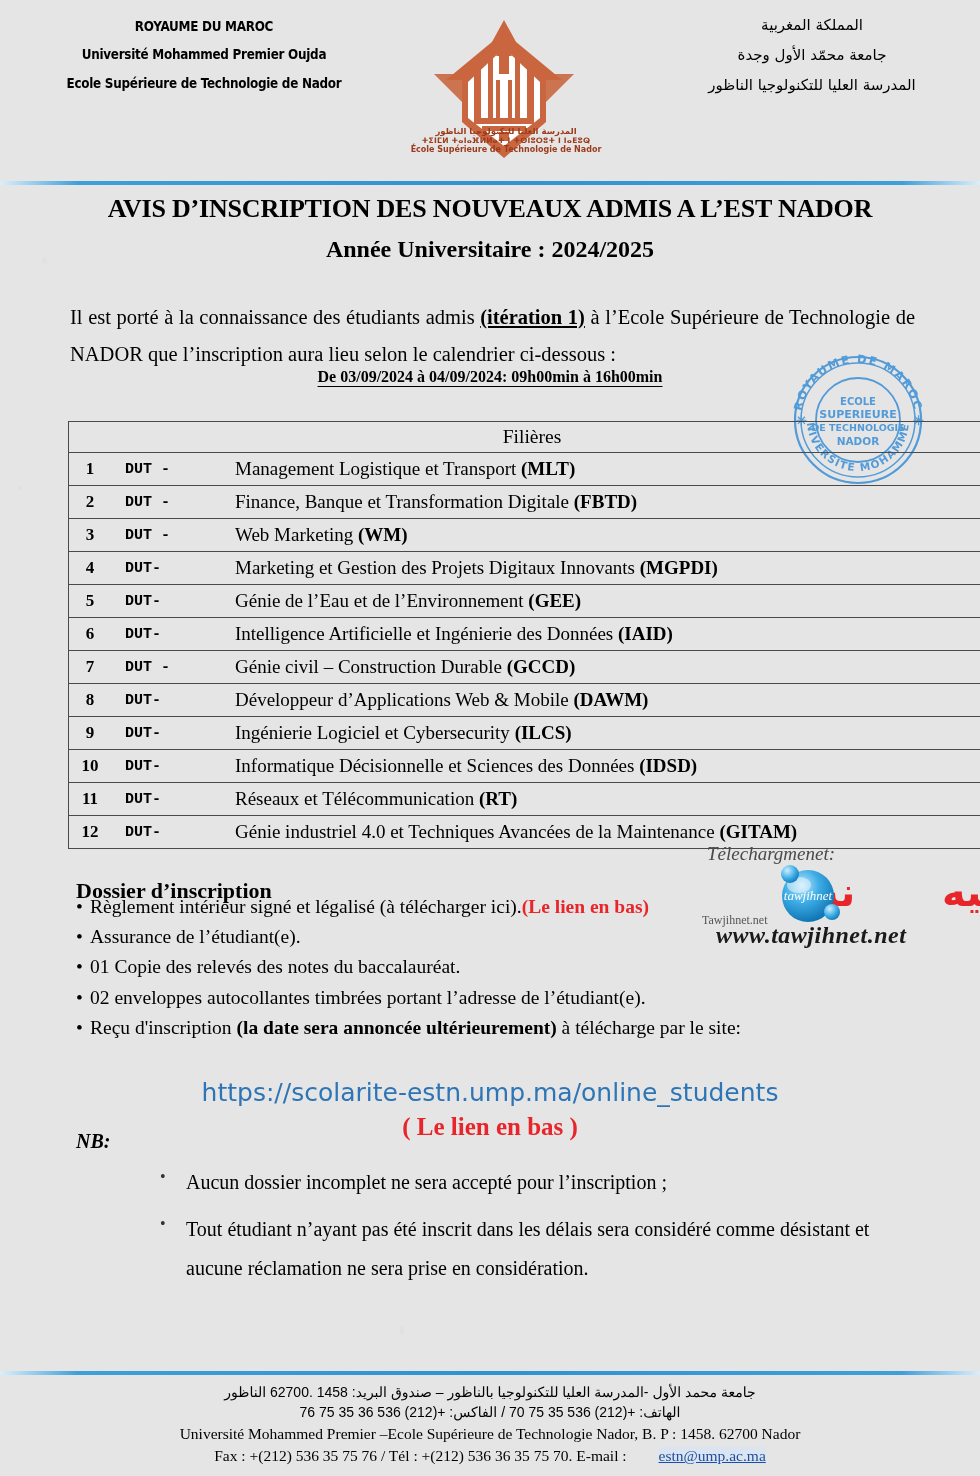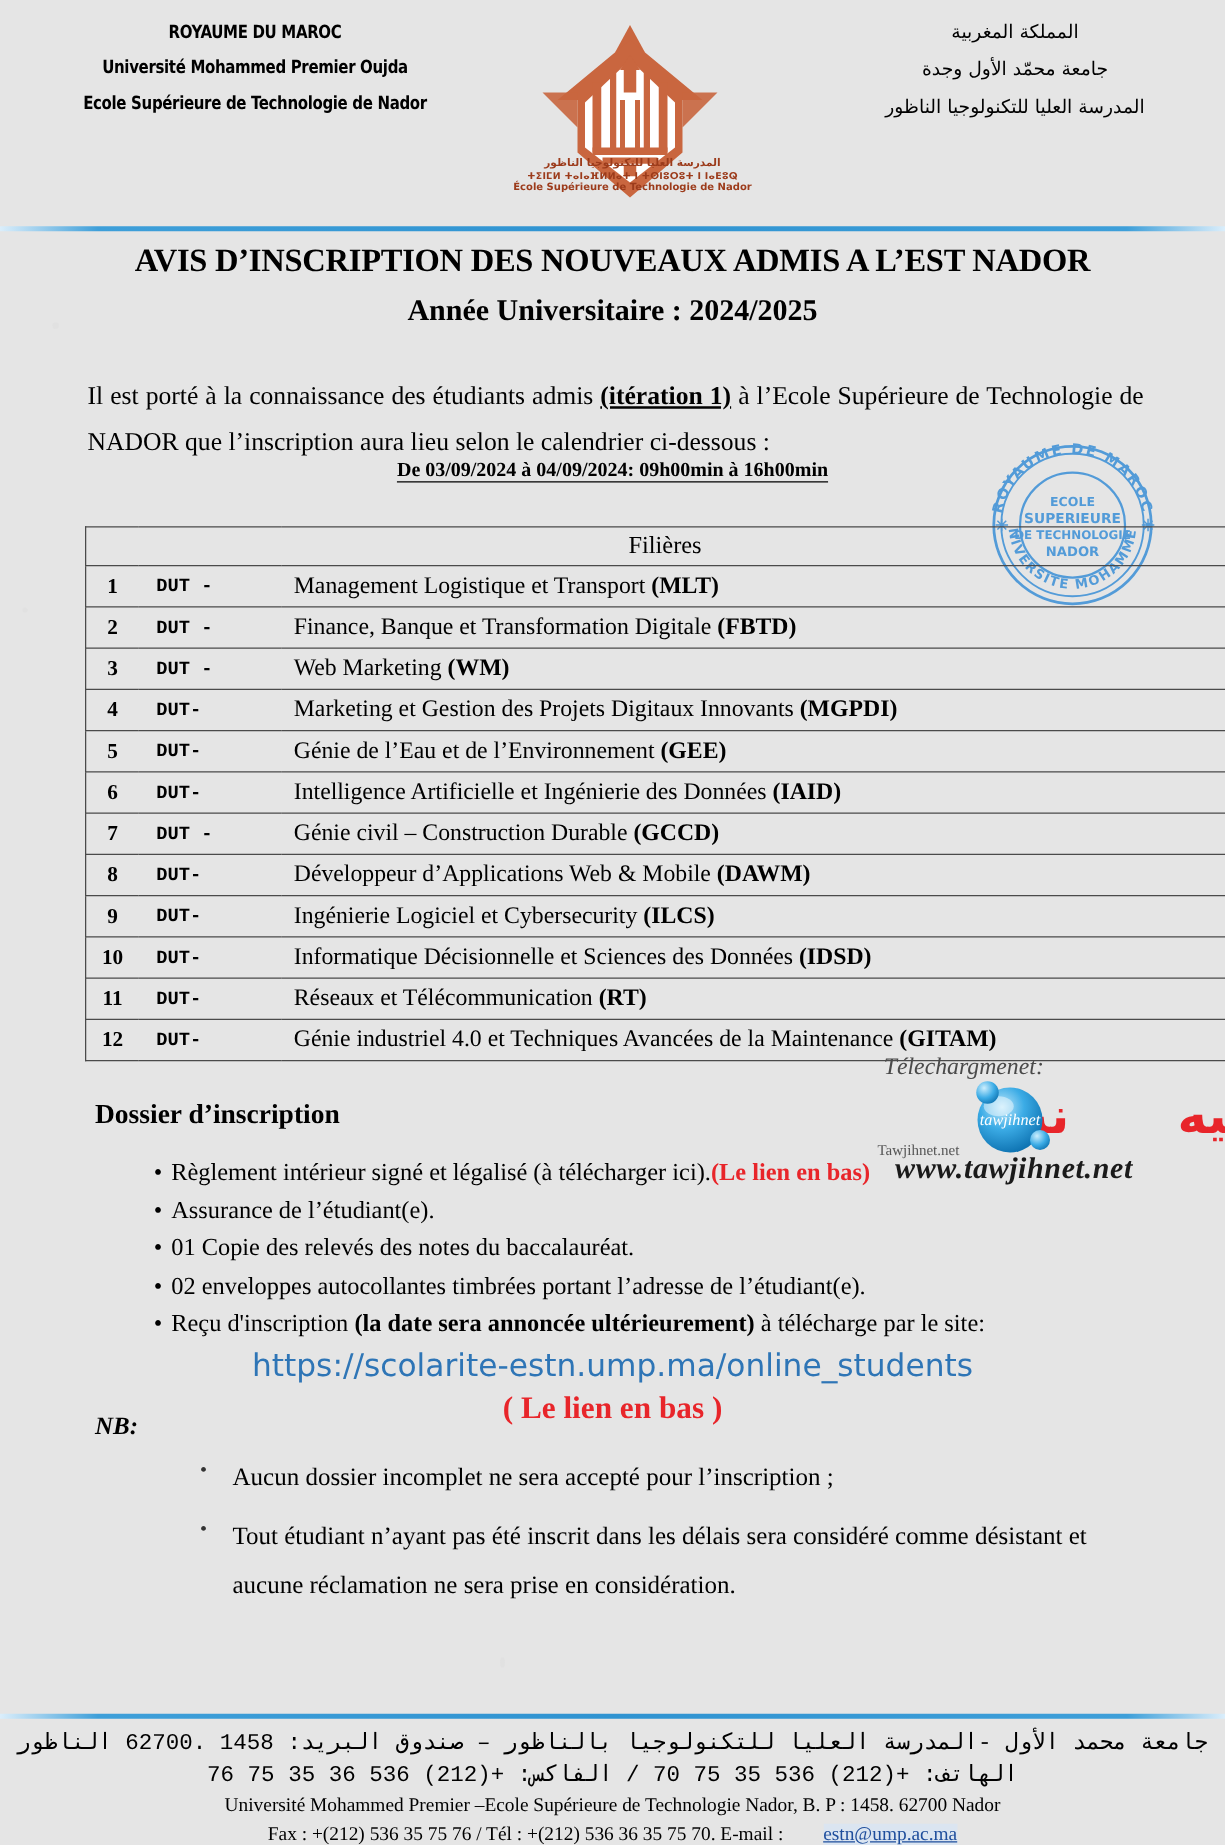--- a/index.html
+++ b/index.html
@@ -175,25 +175,24 @@
   
   .sect-title {
     position: absolute;
     left: 76px; top: 878px;
     font-size: 22px;
     font-weight: bold;
     font-family: "Liberation Serif", serif;
   }
   .bullets {
     position: absolute;
-    left: 76px; top: 924px;
+    left: 76px; top: 892px;
     width: 700px;
     font-size: 19.5px;
     line-height: 1.55;
-    margin-left: 47px;
   }
   .bullets .li { white-space: nowrap; }
   .bullets .dot { display:inline-block; width: 14px; }
   .red-note { color: #e8252a; font-weight: bold; }
   .bullets b { font-weight: bold; }
 
   
   .telecharge-label {
     position: absolute;
     left: 707px; top: 843px;
@@ -261,21 +260,21 @@
   }
 
   
   .footer {
     position: absolute;
     left: 0; top: 1382px; width: 980px;
     text-align: center;
     font-size: 15px;
     line-height: 1.45;
   }
-  .footer .ar { direction: rtl; font-family: Liberation Mono, monospace; font-size: 18px; }
+  .footer .ar { direction: rtl; font-family: Liberation Sans, sans-serif; font-size: 14px; }
   .footer .fr { font-family: "Liberation Serif", serif; font-size: 15.5px; }
   .footer .mail {
     color: #1f4e9c;
     text-decoration: underline;
     background: #dbe5f1;
     margin-left: 28px;
   }
 
   
   .speck { position:absolute; background:#ddd; border-radius:50%; opacity:.5; }

